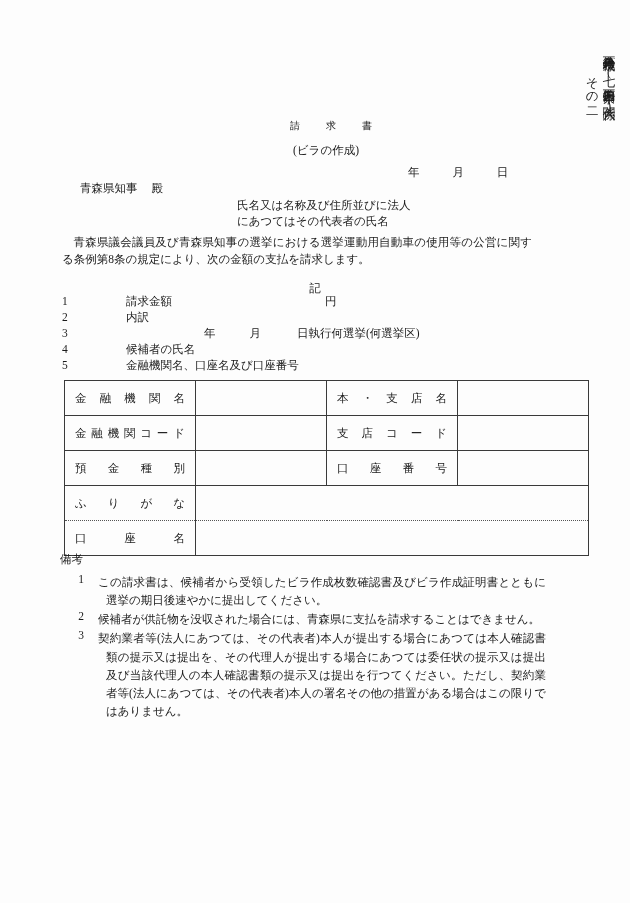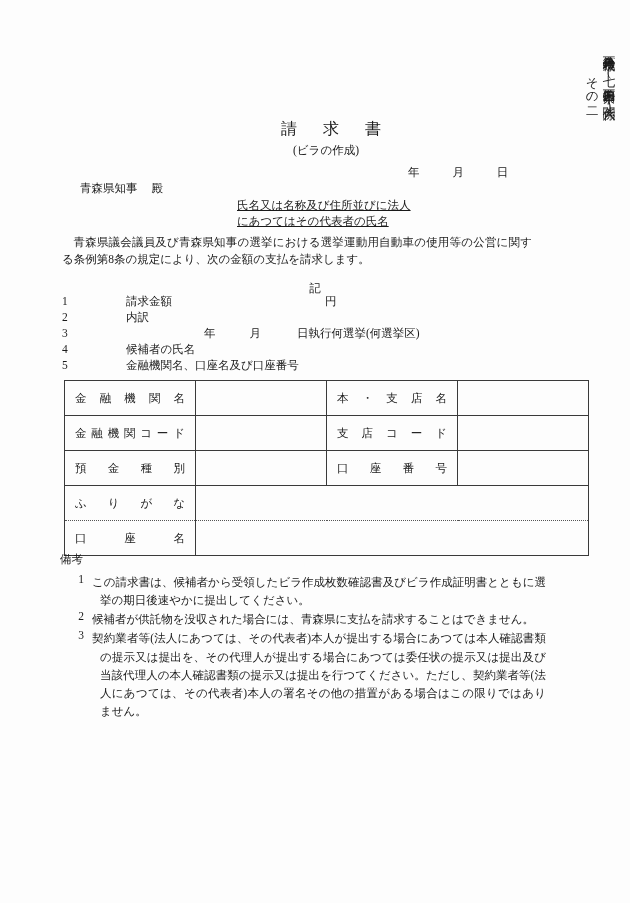--- a/index.html
+++ b/index.html
@@ -45,21 +45,21 @@
     margin-top: 22px;
   }
 
   
   .doc-title {
     position: absolute;
     top: 119px;
     left: 0;
     width: 630px;
     text-align: center;
-    font-size: 16px;
+    font-size: 10px;
     letter-spacing: 26px;
     text-indent: 26px;
     padding-left: 32px;
     box-sizing: border-box;
   }
   .doc-subtitle {
     position: absolute;
     top: 143px;
     left: 0;
     width: 630px;
@@ -89,21 +89,20 @@
   }
   .addressee .hono { margin-left: 14px; }
 
   
   .signer {
     position: absolute;
     top: 197px;
     left: 237px;
     font-size: 11.5px;
     line-height: 1.42;
-    text-decoration: underline;
   }
 
   
   .body-para {
     position: absolute;
     top: 234px;
     left: 62px;
     width: 470px;
     font-size: 11.5px;
     line-height: 1.52;
@@ -212,21 +211,21 @@
     flex: 0 0 18px;
     width: 18px;
     text-align: center;
     margin-left: 12px;
   }
   .note-body {
     flex: 1 1 auto;
     line-height: 1.58;
     text-align: justify;
     text-justify: inter-character;
-    margin-left: 2px;
+    margin-left: 8px;
     text-indent: -8px;
     padding-left: 8px;
     font-family: Liberation Serif, serif;
   }
 </style>
 </head>
 <body>
 
 <div class="page">
 

